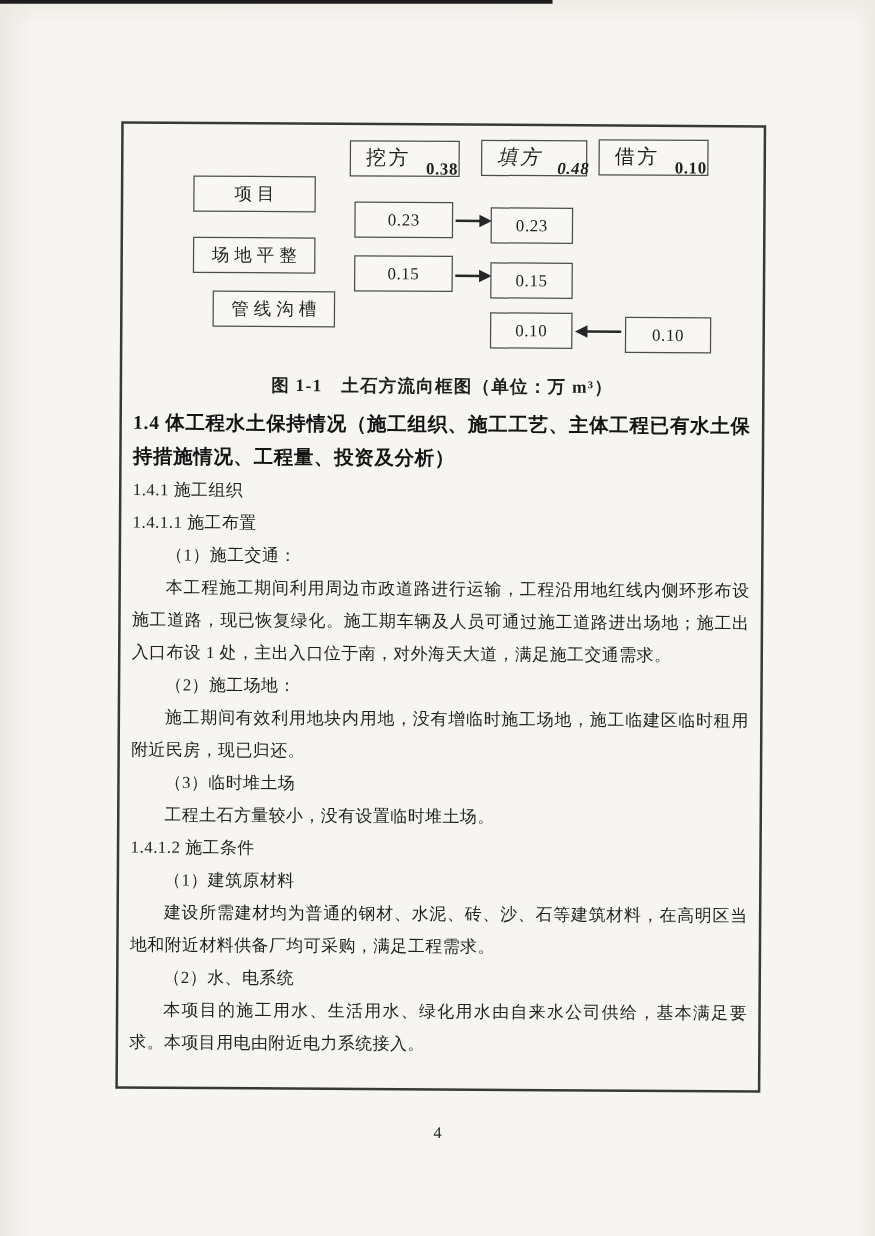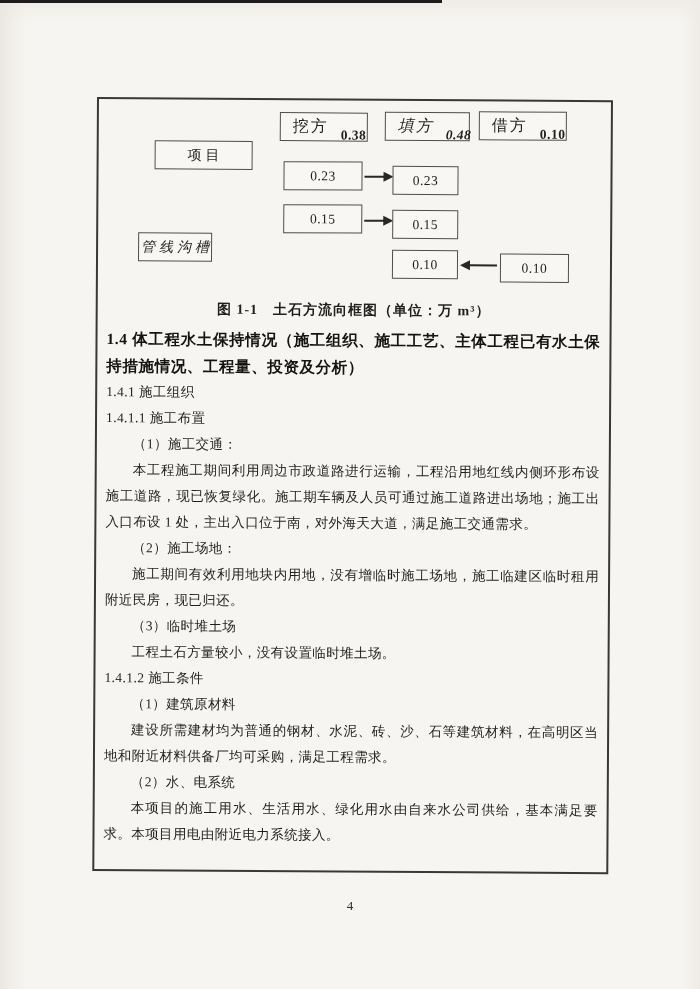--- a/index.html
+++ b/index.html
@@ -136,25 +136,26 @@
         </div>
         <div class="dbox hdr" style="left:286px; top:11px; width:85px;font-style:italic;">
           <span class="hl">填方</span>
           <span class="hv">0.48</span>
         </div>
         <div class="dbox hdr" style="left:380px; top:10px; width:88px;">
           <span class="hl">借方</span>
           <span class="hv">0.10</span>
         </div>
 
+        <div class="dbox lab" style="left:56px; top:62px; width:98px;">场地平整</div>
         <div class="dbox val" style="left:185px; top:61px; width:79px;">0.23</div>
         <div class="arrow r" style="left:266px; top:75px; width:20px;"></div>
         <div class="dbox val" style="left:294px; top:65px; width:66px;">0.23</div>
 
-        <div class="dbox lab" style="left:40px; top:105px; width:74px;font-style:italic;">管线沟槽</div>
+        <div class="dbox lab" style="left:72px; top:105px; width:98px;">管线沟槽</div>
         <div class="dbox val" style="left:185px; top:104px; width:79px;">0.15</div>
         <div class="arrow r" style="left:266px; top:119px; width:20px;"></div>
         <div class="dbox val" style="left:294px; top:109px; width:66px;">0.15</div>
 
         <div class="dbox val" style="left:294px; top:149px; width:66px;">0.10</div>
         <div class="arrow l" style="left:371px; top:163px; width:28px;"></div>
         <div class="dbox val" style="left:402px; top:152px; width:69px;">0.10</div>
       </div>
 
       <div class="caption">图 1-1　土石方流向框图（单位：万 m³）</div>

